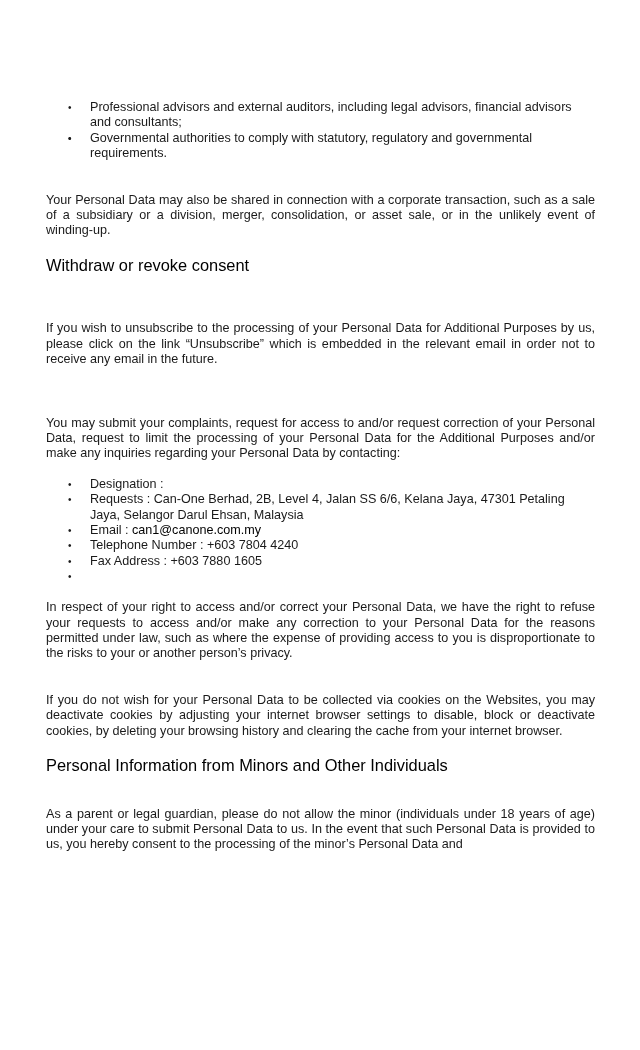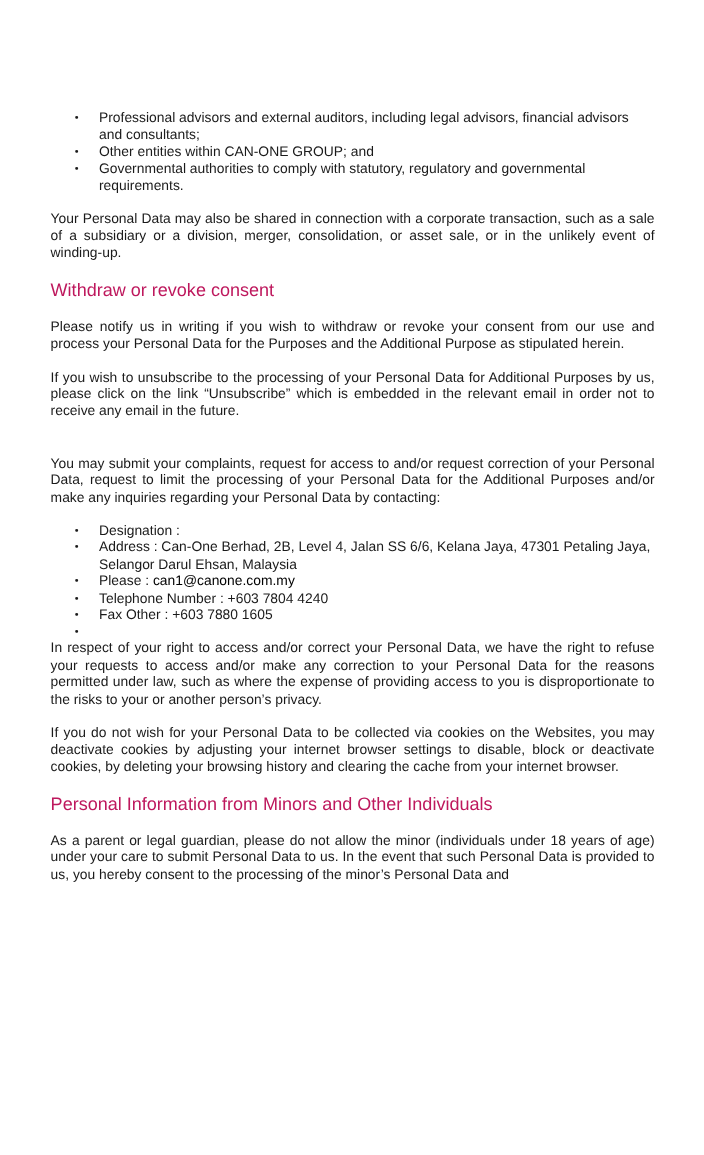--- a/index.html
+++ b/index.html
@@ -19,20 +19,21 @@
       position: absolute;
       left: 46px;
       top: 100px;
       width: 549px;
       font-size: 12.6px;
       line-height: 15.4px;
     }
     .justify {
       text-align: justify;
       text-align-last: left;
+      margin-top: 16px;
     }
     ul.bullets {
       list-style: none;
       margin: 0;
       padding: 0;
     }
     ul.bullets li {
       position: relative;
       padding-left: 44px;
       margin: 0;
@@ -44,90 +45,88 @@
       font-size: 10px;
     }
     p {
       margin: 0;
     }
     h2 {
       font-weight: normal;
       font-size: 16.4px;
       line-height: 19.5px;
       margin: 0;
-      color: #be185d;
+      color: #000000;
     }
     .gap-s { height: 15px; }
     .gap-m { height: 17px; }
     .gap-h { height: 15px; }
     .email-val { color: #000; }
   </style>
 </head>
 <body>
 
 <div class="page">
 
   <ul class="bullets">
     <li>
       <span class="bullet">•</span>
       <span>Professional advisors and external auditors, including legal advisors, financial advisors and consultants;</span>
     </li>
     <li>
       <span class="bullet">•</span>
-      <span>Other entities within CAN-ONE GROUP; and</span>
     </li>
     <li>
       <span class="bullet">•</span>
       <span>Governmental authorities to comply with statutory, regulatory and governmental requirements.</span>
     </li>
   </ul>
 
   <div class="gap-s"></div>
 
   <p class="justify">Your Personal Data may also be shared in connection with a corporate transaction, such as a sale of a subsidiary or a division, merger, consolidation, or asset sale, or in the unlikely event of winding-up.</p>
 
   <div class="gap-m"></div>
 
   <h2>Withdraw or revoke consent</h2>
 
   <div class="gap-h"></div>
 
-  <p class="justify">Please notify us in writing if you wish to withdraw or revoke your consent from our use and process your Personal Data for the Purposes and the Additional Purpose as stipulated herein.</p>
   <div class="gap-s"></div>
   <p class="justify">If you wish to unsubscribe to the processing of your Personal Data for Additional Purposes by us, please click on the link “Unsubscribe” which is embedded in the relevant email in order not to receive any email in the future.</p>
 
   <div class="gap-m"></div>
 
 
   <div class="gap-h"></div>
 
   <p class="justify">You may submit your complaints, request for access to and/or request correction of your Personal Data, request to limit the processing of your Personal Data for the Additional Purposes and/or make any inquiries regarding your Personal Data by contacting:</p>
 
   <div class="gap-s"></div>
 
   <ul class="bullets">
     <li>
       <span class="bullet">•</span>
       <span>Designation :</span>
     </li>
     <li>
       <span class="bullet">•</span>
-      <span>Address : </span><span>Can-One Berhad, 2B, Level 4, Jalan SS 6/6, Kelana Jaya, 47301 Petaling Jaya, Selangor Darul Ehsan, Malaysia</span>
+      <span>Requests : </span><span>Can-One Berhad, 2B, Level 4, Jalan SS 6/6, Kelana Jaya, 47301 Petaling Jaya, Selangor Darul Ehsan, Malaysia</span>
     </li>
     <li>
       <span class="bullet">•</span>
-      <span>Please : </span><span class="email-val">can1@canone.com.my</span>
+      <span>Email : </span><span class="email-val">can1@canone.com.my</span>
     </li>
     <li>
       <span class="bullet">•</span>
       <span>Telephone Number : </span><span>+603 7804 4240</span>
     </li>
     <li>
       <span class="bullet">•</span>
-      <span>Fax Other : </span><span>+603 7880 1605</span>
+      <span>Fax Address : </span><span>+603 7880 1605</span>
     </li>
     <li>
       <span class="bullet">•</span>
     </li>
   </ul>
 
   <div class="gap-s"></div>
 
   <p class="justify">In respect of your right to access and/or correct your Personal Data, we have the right to refuse your requests to access and/or make any correction to your Personal Data for the reasons permitted under law, such as where the expense of providing access to you is disproportionate to the risks to your or another person’s privacy.</p>
   <div class="gap-s"></div>

